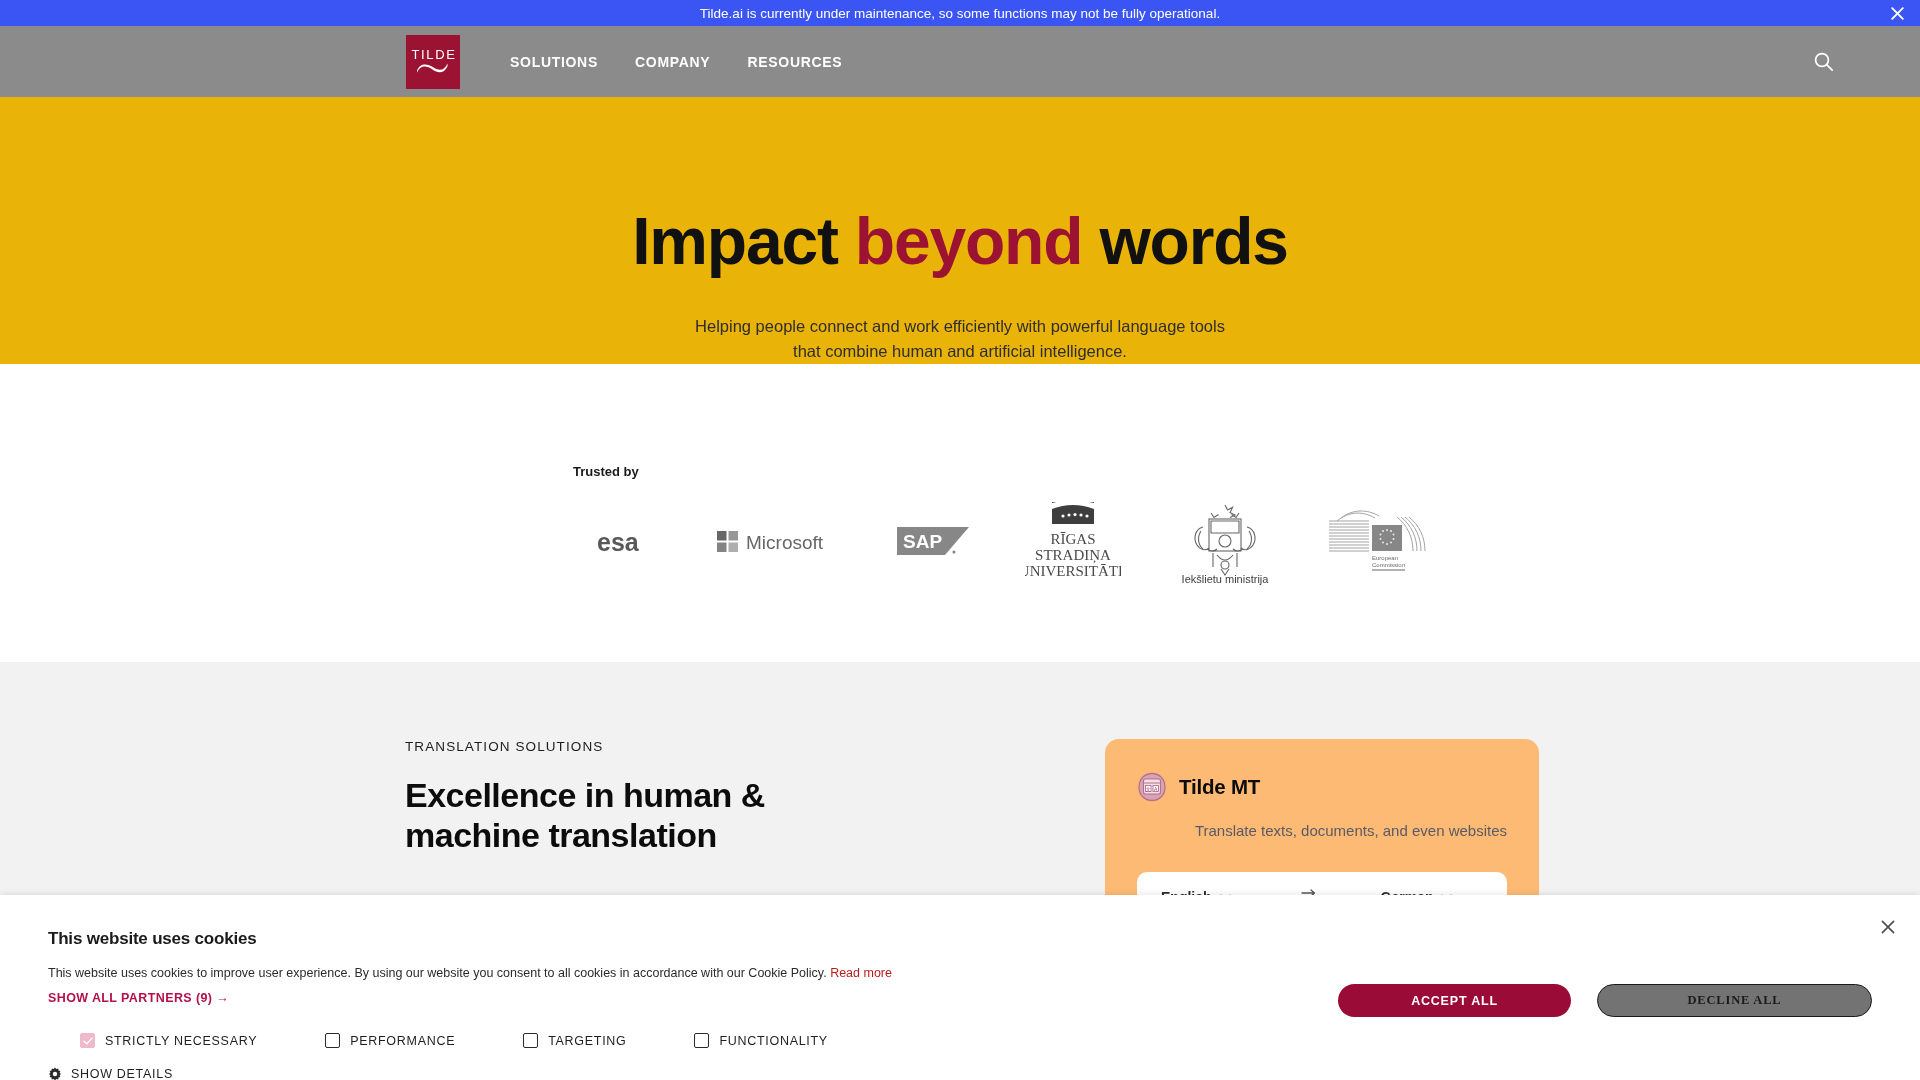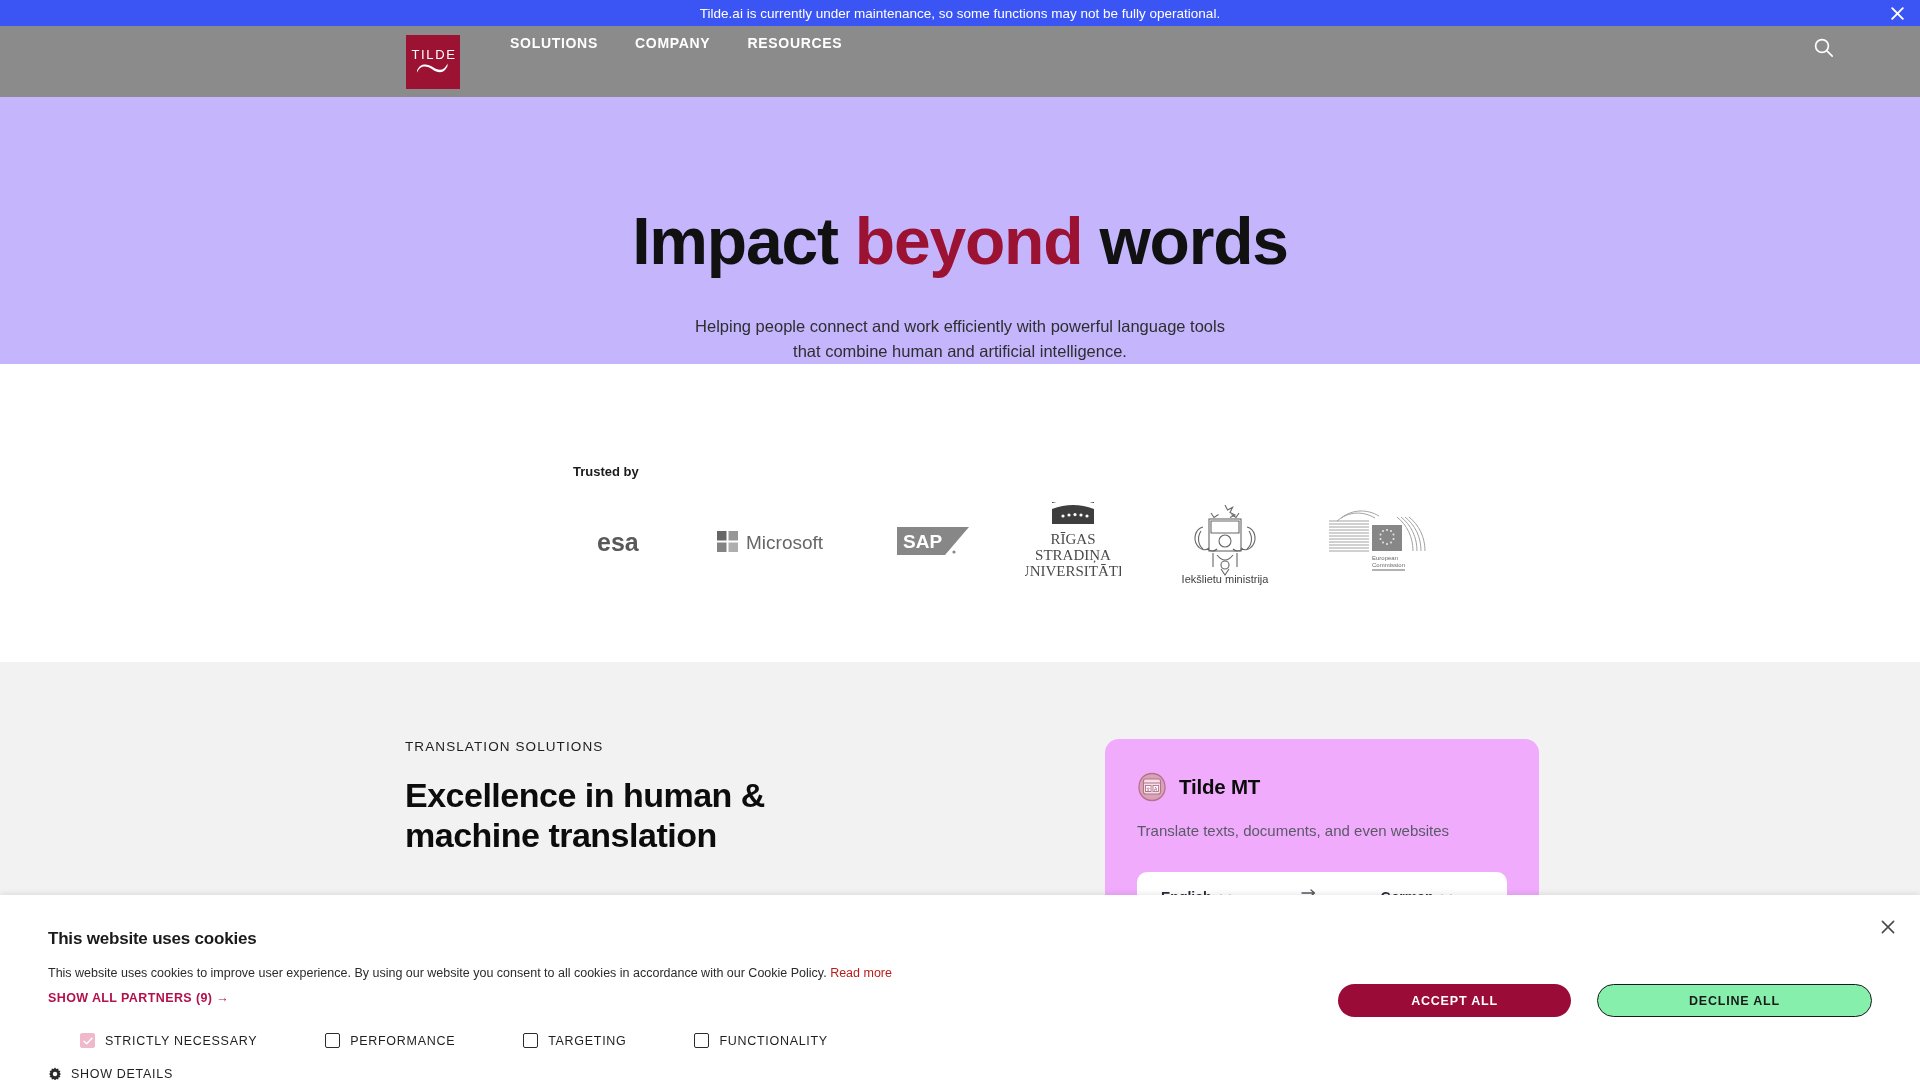--- a/index.html
+++ b/index.html
@@ -39,21 +39,21 @@
     background: #8b8b8b;
     display: flex;
     align-items: center;
     position: relative;
   }
   .header-inner {
     width: 100%;
     padding-left: 406px;
     padding-right: 84px;
     display: flex;
-    align-items: flex-start;
+    align-items: center;
   }
   .logo {
     width: 54px; height: 54px;
     background: #9b1233;
     display: flex;
     flex-direction: column;
     align-items: center;
     justify-content: center;
     cursor: pointer;
     flex: 0 0 auto;
@@ -85,21 +85,21 @@
   }
   .search-btn {
     margin-left: auto;
     width: 26px; height: 26px;
     display: flex; align-items: center; justify-content: center;
     cursor: pointer;
   }
 
   
   .hero {
-    background: #c4b5fd;
+    background: #eab308;
     padding-top: 110px;
     text-align: center;
   }
   .hero-title {
     font-size: 66px;
     font-weight: 700;
     letter-spacing: -1.2px;
     color: #111111;
     line-height: 1.05;
   }
@@ -159,25 +159,26 @@
   }
   .sol-body {
     margin-top: 39px;
     font-size: 16px;
     line-height: 1.55;
     color: #5a5a66;
   }
 
   .mt-card {
     width: 434px;
-    background: #f0abfc;
+    background: #fdba74;
     border-radius: 14px;
     padding: 33px 32px 0 32px;
     height: 300px;
     overflow: hidden;
+    text-align: right;
   }
   .mt-head {
     display: flex;
     align-items: center;
     gap: 12px;
   }
   .mt-title {
     font-size: 20.5px;
     font-weight: 700;
     color: #0c0c0c;
@@ -312,23 +313,24 @@
     cursor: pointer;
   }
   .btn-accept {
     width: 233px;
     background: #9b0b38;
     color: #ffffff;
     border: none;
   }
   .btn-decline {
     width: 275px;
-    background: #86efac;
+    background: #737373;
     color: #1a1a1a;
     border: 1.3px solid #1a1a1a;
+    font-family: Liberation Serif, serif;
   }
 </style>
 </head>
 <body>
 
 <div class="maint-bar">
   <span>Tilde.ai is currently under maintenance, so some functions may not be fully operational.</span>
   <span class="maint-close">
     <svg width="13" height="13" viewBox="0 0 13 13" aria-hidden="true">
       <path d="M1.2 1.2 L11.8 11.8 M11.8 1.2 L1.2 11.8" stroke="currentColor" stroke-width="1.9" stroke-linecap="round"></path>

